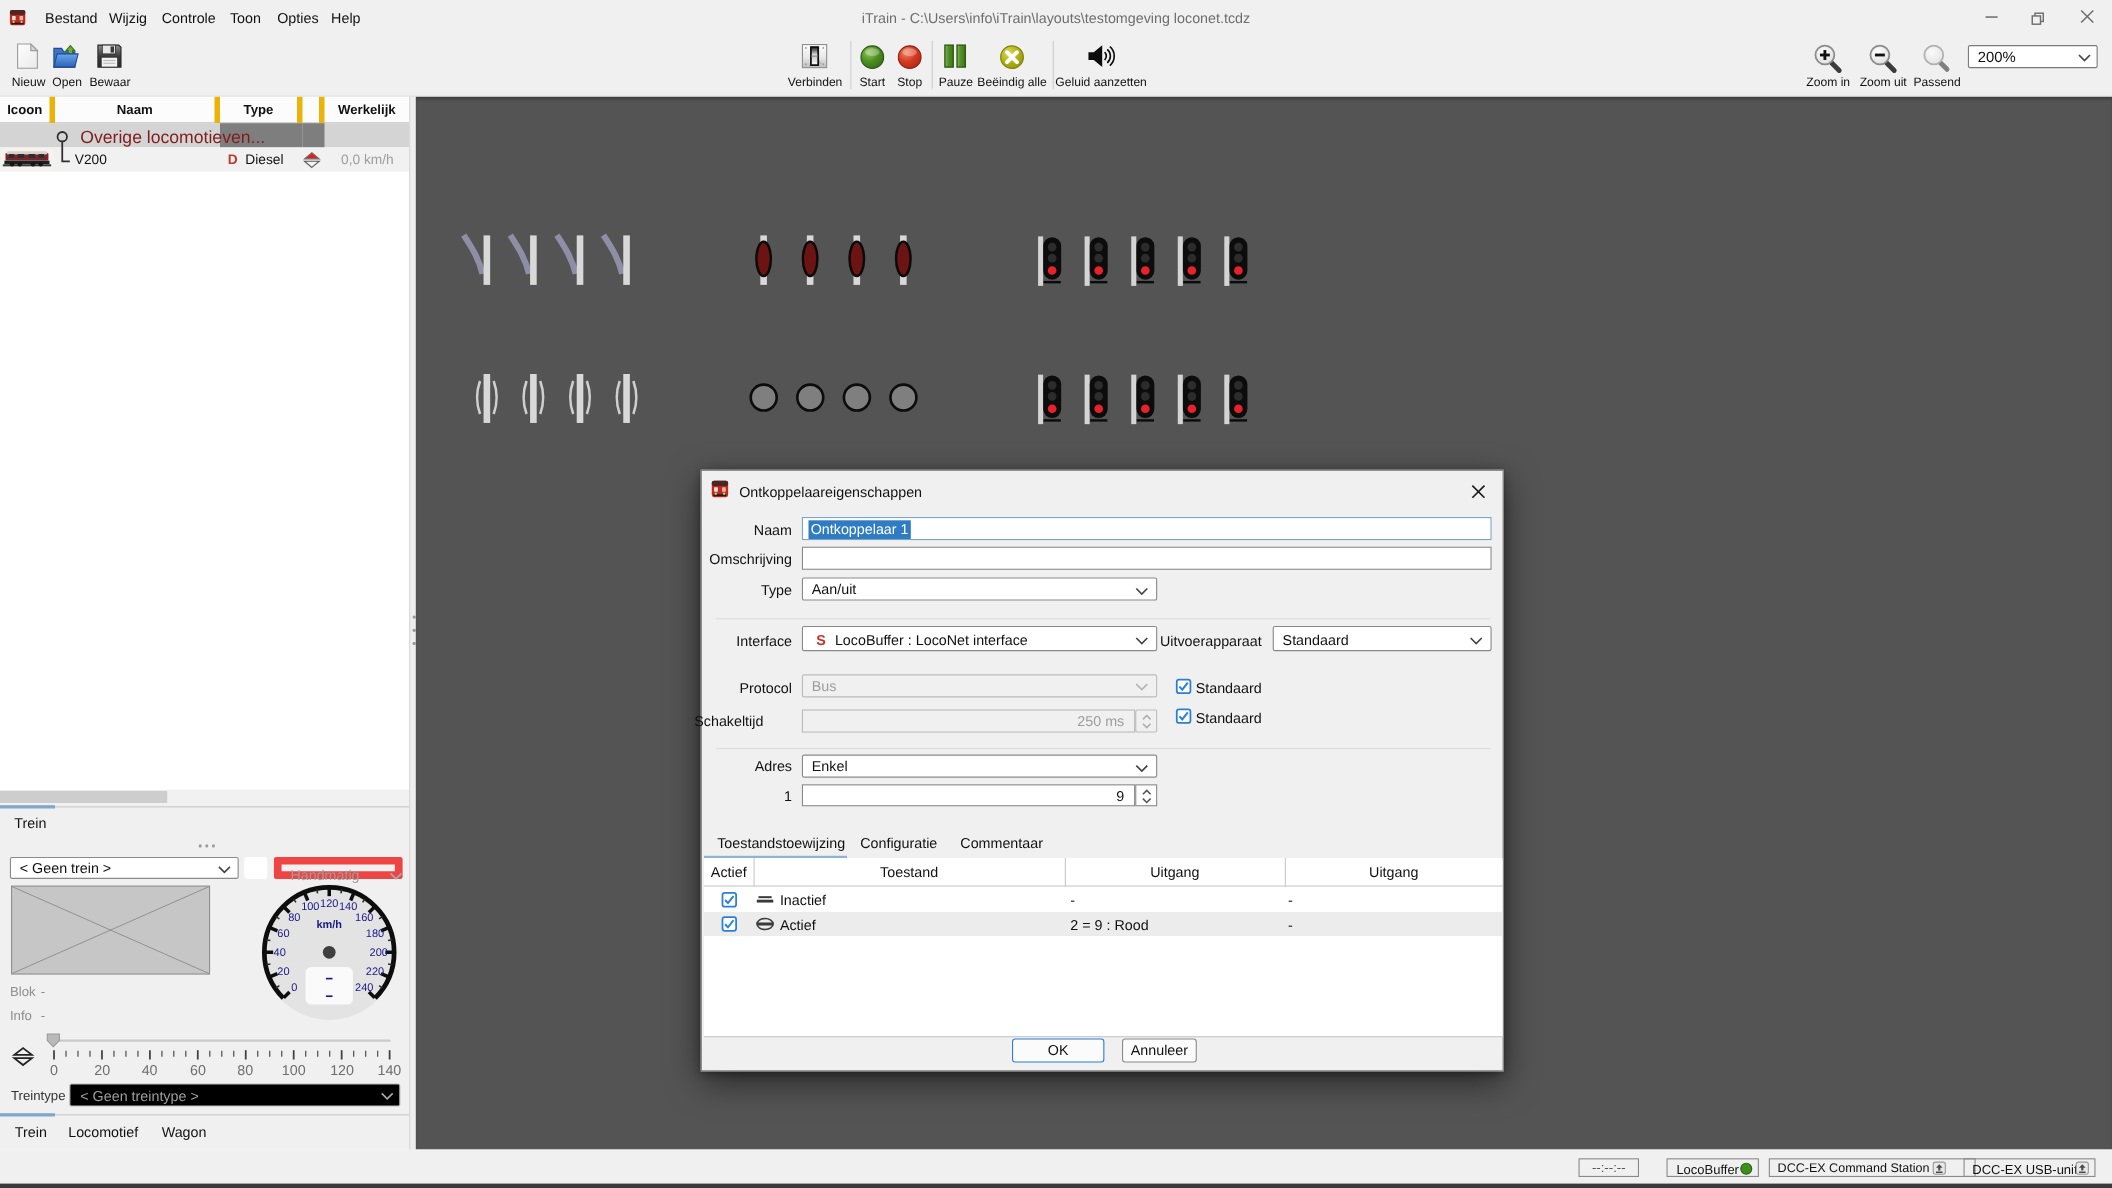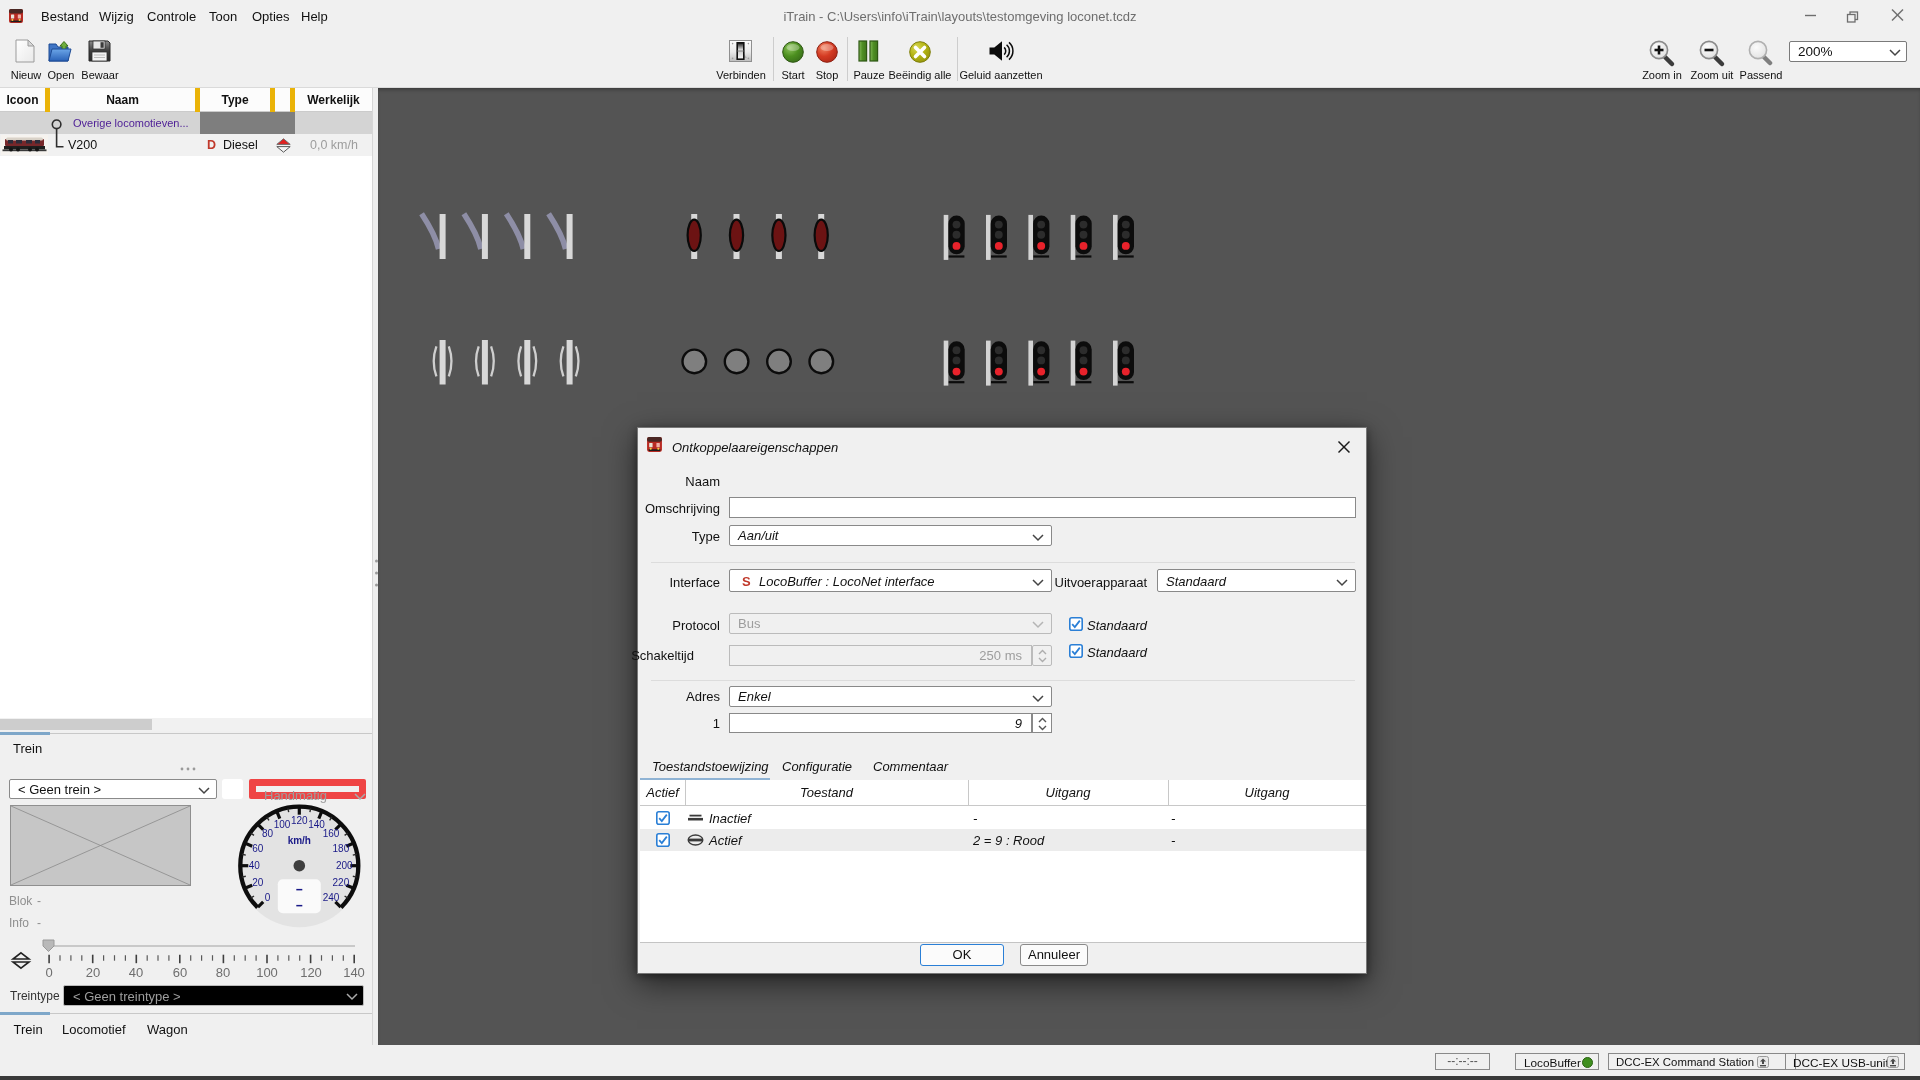--- a/index.html
+++ b/index.html
@@ -25,21 +25,21 @@
 #splitter { left:372px; top:88px; width:6px; height:957px; background:#eeeeee; border-left:1px solid #d6d6d6; }
 
 #canvas { left:378px; top:88px; width:1542px; height:957px; background:#545454; box-shadow:inset 0 3px 4px -2px rgba(0,0,0,0.4); }
 #cvtitle { position:absolute; left:44px; top:9px; font-size:24px; color:#efefbe; letter-spacing:0.05px; }
 
 #dialog { position:absolute; left:259px; top:339px; width:730px; height:547px; background:#f0f0f0; border:1px solid #777; box-shadow:0 10px 30px rgba(0,0,0,0.55), 0 2px 8px rgba(0,0,0,0.4); }
 .dlbl { position:absolute; font-size:13px; color:#111; text-align:right; white-space:nowrap; }
 .dinput { position:absolute; background:#fff; border:1px solid #898989; }
 .ddis { position:absolute; background:#f0f0f0; border:1px solid #bbbbbb; color:#9d9d9d; font-size:13px; }
 .dsep { position:absolute; left:13px; width:704px; height:1px; background:#dcdcdc; }
-.dtext { font-size:13px; color:#111; position:absolute; white-space:nowrap;font-style:italic; }
+.dtext { font-size:13px; color:#111; position:absolute; white-space:nowrap; }
 
 #statusbar { left:0; top:1045px; width:1920px; height:31px; background:#f0f0f0; }
 .stbox { position:absolute; top:8px; height:17px; border:1px solid #898989; font-size:12.5px; color:#111; }
 #botstrip { left:0; top:1076px; width:1920px; height:4px; background:#3a3a3a; }
 </style>
 </head>
 <body>
 <div class="abs" id="menubar">
   <svg style="left:8px;top:8px" width="16" height="16" viewBox="0 0 16 16">
     <rect x="1" y="1" width="14" height="14" rx="2" fill="#b92b23"></rect>
@@ -234,21 +234,21 @@
   <div id="lp-header">
     <div class="hcol" style="left:0;width:50px">Icoon</div>
     <div class="hcol" style="left:50px;width:150px">Naam</div>
     <div class="hcol" style="left:200px;width:75px">Type</div>
     <div class="hcol" style="left:275px;width:20px"></div>
     <div class="hcol" style="left:295px;width:77px;border-right:none">Werkelijk</div>
   </div>
   <div id="row1">
     <div style="position:absolute;left:200px;top:0;width:75px;height:22px;background:#7e7e7e"></div>
     <div style="position:absolute;left:275px;top:0;width:20px;height:22px;background:#7e7e7e"></div>
-    <span style="position:absolute;left:73px;top:5px;font-size:11px;color:#4c1d95">Overige locomotieven...</span>
+    <span style="position:absolute;left:73px;top:5px;font-size:16px;color:#7f1d1d">Overige locomotieven...</span>
   </div>
   <div id="row2">
     <div style="position:absolute;left:1px;top:1px;width:47px;height:20px;background:#f6f3ef"></div>
     <svg style="left:2px;top:2px" width="45" height="18" viewBox="0 0 45 18">
       <rect x="3" y="3" width="39" height="7" rx="1" fill="#77272a"></rect>
       <rect x="4" y="1.5" width="37" height="3" rx="1.5" fill="#d9d2c8"></rect>
       <rect x="6" y="4" width="5" height="3.5" fill="#2c2c3a"></rect>
         <rect x="14" y="4" width="6" height="3.5" fill="#2c2c3a"></rect>
       <rect x="24" y="4" width="6" height="3.5" fill="#2c2c3a"></rect>
         <rect x="33" y="4" width="5" height="3.5" fill="#2c2c3a"></rect>
@@ -532,20 +532,23 @@
       <circle cx="4.4" cy="12" r="1" fill="#f4d23c"></circle>
       <circle cx="11.6" cy="12" r="1" fill="#f4d23c"></circle>
     </svg>
     <span class="dtext" style="left:34px;top:12px">Ontkoppelaareigenschappen</span>
     <svg style="left:699px;top:12px" width="14" height="14" viewBox="0 0 14 14">
       <line x1="1.5" y1="1.5" x2="12.5" y2="12.5" stroke="#1a1a1a" stroke-width="1.5"></line>
       <line x1="12.5" y1="1.5" x2="1.5" y2="12.5" stroke="#1a1a1a" stroke-width="1.5"></line>
     </svg>
 
     <span class="dlbl" style="right:646px;top:46px">Naam</span>
+    <div class="dinput" style="left:91px;top:42px;width:627px;height:21px;border-color:#7aa4ca">
+      <span style="position:absolute;left:5px;top:1.5px;background:#2f7cc3;color:#fff;font-size:13px;padding:0.5px 2px 1.5px 2px">Ontkoppelaar 1</span>
+    </div>
 
     <span class="dlbl" style="right:646px;top:73px">Omschrijving</span>
     <div class="dinput" style="left:91px;top:69px;width:627px;height:21px"></div>
 
     <span class="dlbl" style="right:646px;top:101px">Type</span>
     <div class="dinput" style="left:91px;top:96.5px;width:323px;height:21.5px;border-radius:2px">
       <span class="dtext" style="left:8px;top:2.5px">Aan/uit</span>
       <svg style="left:302px;top:8px" width="12" height="7" viewBox="0 0 12 7">
           <polyline points="1,1 6,6 11,1" fill="none" stroke="#444" stroke-width="1.5"></polyline>
         </svg>

